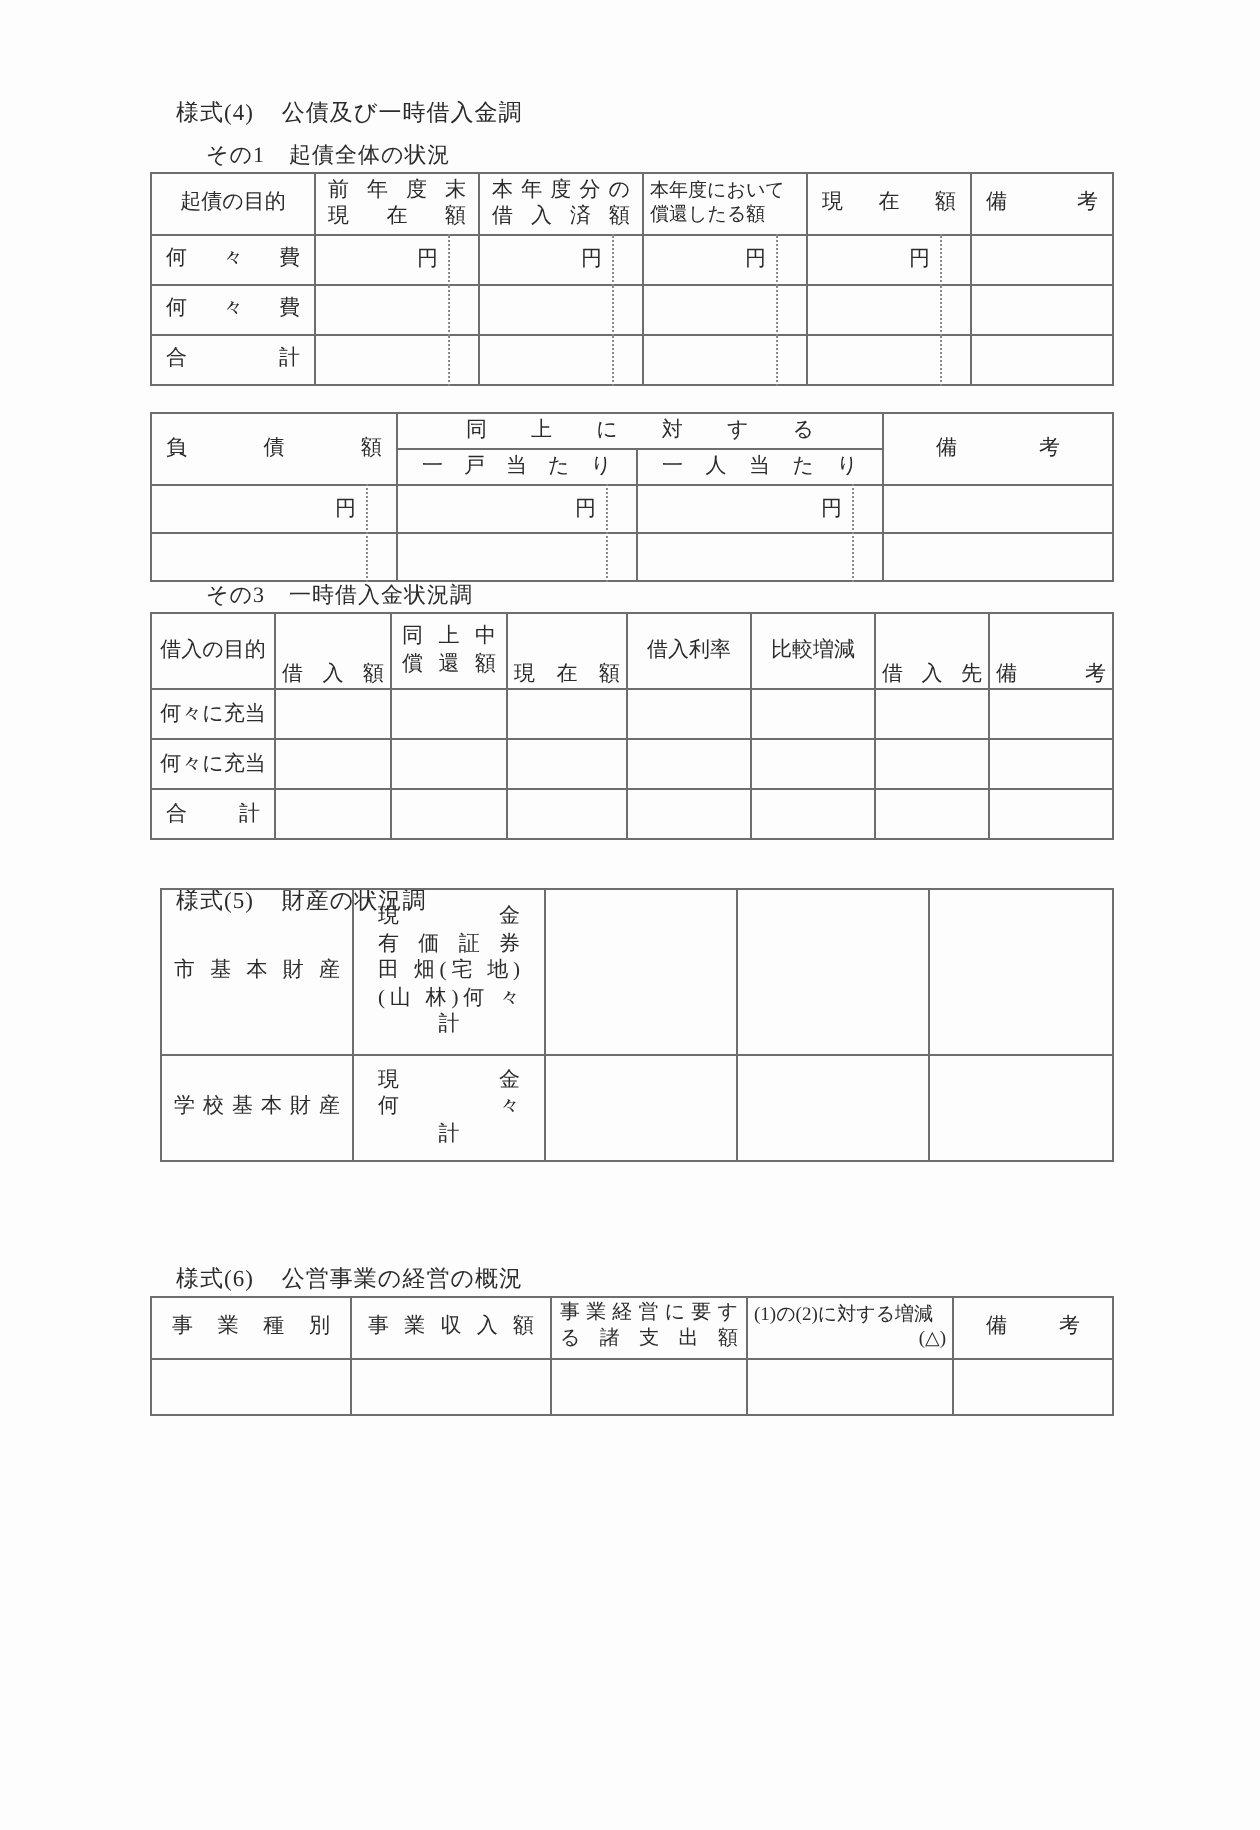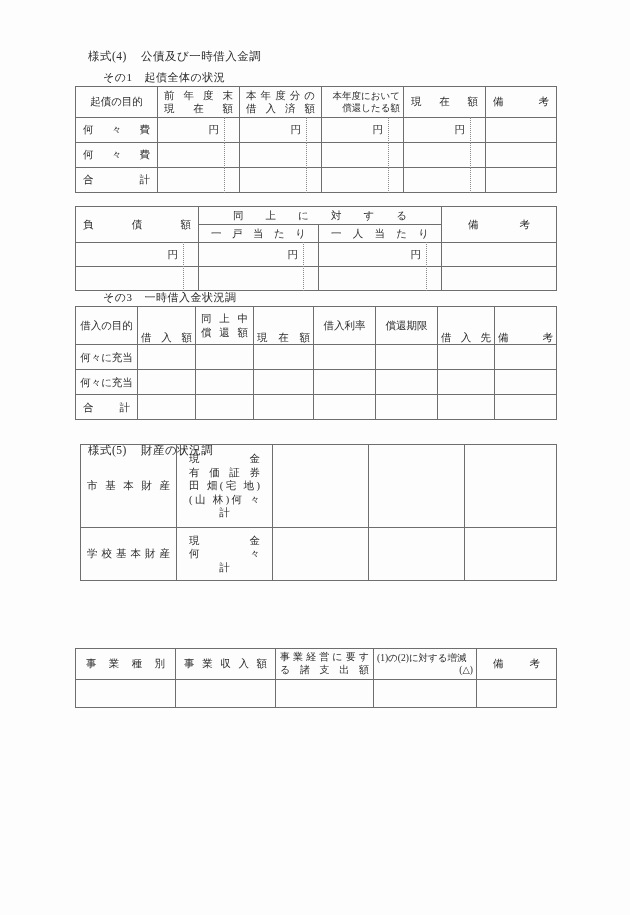--- a/index.html
+++ b/index.html
@@ -98,21 +98,21 @@
   
   .hdr2 .ln {
     display: block;
     text-align: justify;
     text-align-last: justify;
     padding: 0 6px;
     white-space: nowrap;
   }
   .hdr2n .ln {
     display: block;
-    text-align: right;
+    text-align: left;
     padding: 0 3px;
     white-space: nowrap;
   }
 </style>
 </head>
 <body>
 
 <div class="page">
 
   <div class="form-title" style="left:88px; top:49px;">
@@ -306,21 +306,21 @@
           <span class="ln" style="padding:0 5px">同 上 中</span>
           <span class="ln" style="padding:0 5px">償 還 額</span>
         </th>
         <th>
           <span class="spread-tight">現 在 額</span>
         </th>
         <th>
           <span class="plain">借入利率</span>
         </th>
         <th>
-          <span class="plain">償還期限</span>
+          <span class="plain">比較増減</span>
         </th>
         <th>
           <span class="spread-tight">借 入 先</span>
         </th>
         <th>
           <span class="spread-tight">備  考</span>
         </th>
       </tr>
 
       <tr>
@@ -406,20 +406,23 @@
           </span>
         </td>
         <td></td>
         <td></td>
         <td></td>
       </tr>
 
     </tbody>
   </table>
 
+  <div class="form-title" style="left:88px; top:632px;">
+    <span class="code">様式(6)</span><span>公営事業の経営の概況</span>
+  </div>
 
   <table class="grid" style="left:75px; top:648px; width:481px;">
     <colgroup>
       <col style="width:100px">
         <col style="width:100px">
       <col style="width:98px">
         <col style="width:103px">
         <col style="width:80px">
     </colgroup>
     <tbody>

